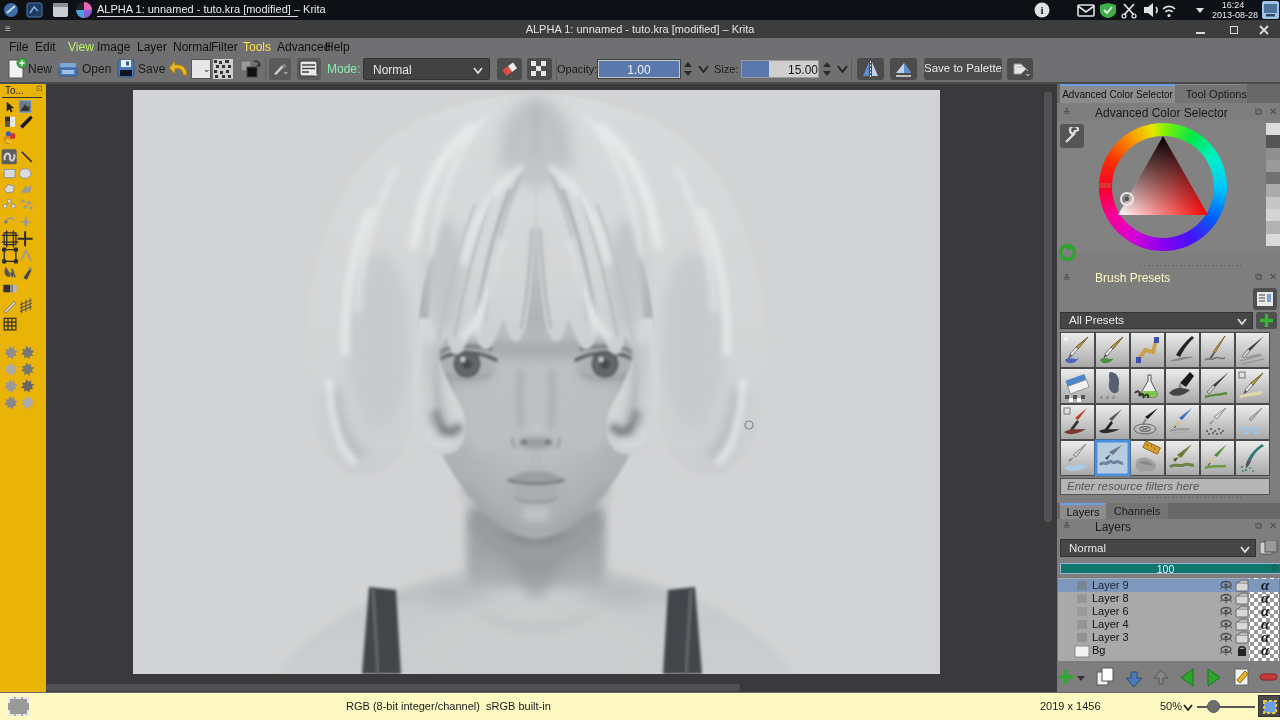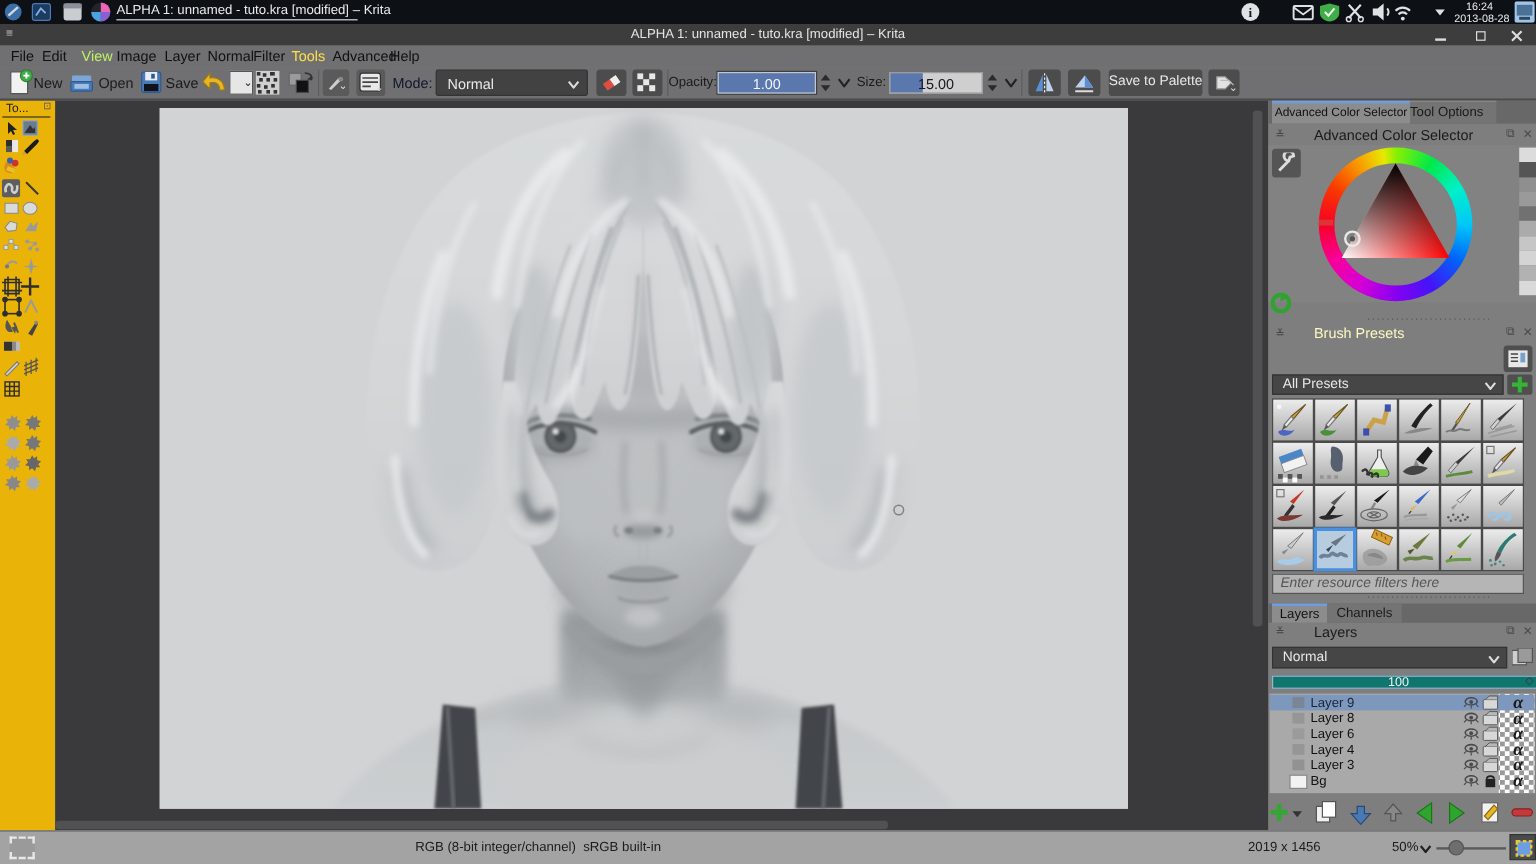--- a/index.html
+++ b/index.html
@@ -128,21 +128,21 @@
     </svg>
   <div class="txt" style="left:282px;top:10px;font-size:9px;color:#ddd">⌄</div>
   <div class="abs" style="left:297px;top:2px;width:24px;height:22px;background:#5a5a5a;border-radius:3px"></div>
   <svg class="abs" style="left:299px;top:4px" width="20" height="18">
       <rect x="1" y="1" width="17" height="15" rx="2" fill="#e8e8e8" stroke="#333"></rect>
       <g stroke="#444" stroke-width="1.4">
         <path d="M3,5 L16,5 M3,8.5 L16,8.5 M3,12 L10,12"></path>
       </g>
     </svg>
   <div class="txt" style="left:312px;top:12px;font-size:9px;color:#ddd">⌄</div>
-  <div class="txt" style="left:327px;top:6px;font-size:12px;color:#0f172a">Mode:</div>
+  <div class="txt" style="left:327px;top:6px;font-size:12px;color:#86efac">Mode:</div>
   <div class="abs" style="left:363px;top:2px;width:127px;height:22px;background:#424242;border-radius:2px;border:1px solid #333">
     <div class="txt" style="left:9px;top:4px;font-size:12px;color:#e8e8e8">Normal</div>
     <svg class="abs" style="right:6px;top:8px" width="10" height="7">
         <path d="M1,1 L5,6 L9,1" stroke="#ddd" stroke-width="1.8" fill="none"></path>
       </svg>
   </div>
   <div class="abs" style="left:497px;top:2px;width:25px;height:22px;background:#4c4c4c;border-radius:3px"></div>
   <svg class="abs" style="left:500px;top:5px" width="19" height="16" viewBox="0 0 19 16">
       <g transform="rotate(-35 9 8)">
         <rect x="3" y="5" width="8" height="7" fill="#d94f43"></rect>
@@ -167,21 +167,21 @@
   <svg class="abs" style="left:683px;top:5px" width="10" height="16">
       <path d="M1,6 L5,1 L9,6 Z" fill="#2a2a2a"></path>
       <path d="M1,10 L5,15 L9,10 Z" fill="#2a2a2a"></path>
     </svg>
   <svg class="abs" style="left:698px;top:9px" width="11" height="8">
       <path d="M1,1 L5.5,7 L10,1" stroke="#222" stroke-width="1.8" fill="none"></path>
     </svg>
   <div class="txt" style="left:714px;top:7px;font-size:11px;color:#1a1a1a">Size:</div>
   <div class="abs" style="left:741px;top:4px;width:78px;height:18px;background:#cfcfcf;border:1px solid #9a9a9a">
     <div class="abs" style="left:0;top:0;width:27px;height:16px;background:#5a78ad"></div>
-    <div class="txt" style="left:0;top:2px;width:76px;text-align:center;font-size:12px;color:#15181d">15.00</div>
+    <div class="txt" style="left:0;top:2px;width:76px;text-align:right;font-size:12px;color:#15181d">15.00</div>
   </div>
   <svg class="abs" style="left:822px;top:5px" width="10" height="16">
       <path d="M1,6 L5,1 L9,6 Z" fill="#2a2a2a"></path>
       <path d="M1,10 L5,15 L9,10 Z" fill="#2a2a2a"></path>
     </svg>
   <svg class="abs" style="left:837px;top:9px" width="11" height="8">
       <path d="M1,1 L5.5,7 L10,1" stroke="#222" stroke-width="1.8" fill="none"></path>
     </svg>
   <div class="abs" style="left:851px;top:2px;width:1px;height:22px;background:#5e5e5e"></div>
   <div class="abs" style="left:857px;top:2px;width:27px;height:22px;background:#4c4c4c;border-radius:3px"></div>
@@ -484,21 +484,21 @@
   <div class="abs" style="left:998px;top:8px;width:8px;height:430px;background:#515153;border-radius:3px"></div>
 </div>
 
 <div class="abs" id="rightdock" style="left:1057px;top:84px;width:223px;height:608px;background:#7e7e7e">
 
   <div class="abs" style="left:0;top:0;width:223px;height:19px;background:#686868"></div>
   <div class="abs" style="left:3px;top:0;width:115px;height:19px;background:#8c8c8c;border-top:2px solid #6d9ee3">
     <div class="txt" style="left:0;top:3px;width:115px;text-align:center;font-size:10px;color:#111">Advanced Color Selector</div>
   </div>
   <div class="abs" style="left:118px;top:0;width:72px;height:19px;background:#747474;border-top:1px solid #888">
-    <div class="txt" style="left:0;top:3px;width:72px;text-align:left;font-size:11px;color:#1a1a1a">Tool Options</div>
+    <div class="txt" style="left:0;top:3px;width:72px;text-align:right;font-size:11px;color:#1a1a1a">Tool Options</div>
   </div>
 
   <div class="txt" style="left:6px;top:23px;font-size:9px;color:#444">≚</div>
   <div class="txt" style="left:38px;top:22px;font-size:12px;color:#1a1a1a">Advanced Color Selector</div>
   <div class="txt" style="left:198px;top:22px;font-size:10px;color:#4a4a4a">⧉</div>
   <div class="txt" style="left:212px;top:22px;font-size:10px;color:#4a4a4a">✕</div>
 
   <div class="abs" style="left:0px;top:37px;width:223px;height:131px;background:#828282"></div>
   <div class="abs" style="left:3px;top:40px;width:24px;height:24px;background:#555;border-radius:3px"></div>
   <svg class="abs" style="left:6px;top:43px" width="18" height="18">
@@ -873,21 +873,21 @@
     <path d="M136,5 L136,22 L124,13.5 Z" fill="#2fa52f" stroke="#1a751a"></path>
     <path d="M151,5 L151,22 L163,13.5 Z" fill="#2fa52f" stroke="#1a751a"></path>
     <g>
         <rect x="178" y="5" width="13" height="16" fill="#f2f2f2" stroke="#666"></rect>
         <path d="M180,16 L188,7 L191,10 L183,19 Z" fill="#e8b525" stroke="#8a6a10"></path>
       </g>
     <rect x="203" y="10" width="17" height="6" rx="3" fill="#c43a3a" stroke="#8a2020"></rect>
   </svg>
 </div>
 
-<div class="abs" id="statusbar" style="left:0;top:692px;width:1280px;height:28px;background:#a3a3a3;border-top:1px solid #6a6a6a">
+<div class="abs" id="statusbar" style="left:0;top:692px;width:1280px;height:28px;background:#fef9c3;border-top:1px solid #6a6a6a">
   <div class="abs" style="left:8px;top:4px;width:21px;height:19px;border:2px dashed #e8e8e8;background:#9a9a9a"></div>
   <div class="txt" style="left:346px;top:7px;font-size:11px;color:#1c1c1c">RGB (8-bit integer/channel)&nbsp; sRGB built-in</div>
   <div class="txt" style="left:1040px;top:7px;font-size:11px;color:#1c1c1c">2019 x 1456</div>
   <div class="txt" style="left:1160px;top:7px;font-size:11px;color:#1c1c1c">50%</div>
   <svg class="abs" style="left:1183px;top:11px" width="10" height="7">
       <path d="M1,1 L5,6 L9,1" stroke="#222" stroke-width="1.8" fill="none"></path>
     </svg>
   <div class="abs" style="left:1197px;top:13px;width:58px;height:2px;background:#5a5a5a"></div>
   <div class="abs" style="left:1207px;top:7px;width:13px;height:13px;border-radius:50%;background:#6e6e6e;border:1px solid #555"></div>
   <div class="abs" style="left:1258px;top:2px;width:22px;height:22px;background:#4a4a4a;border:1px solid #333">

